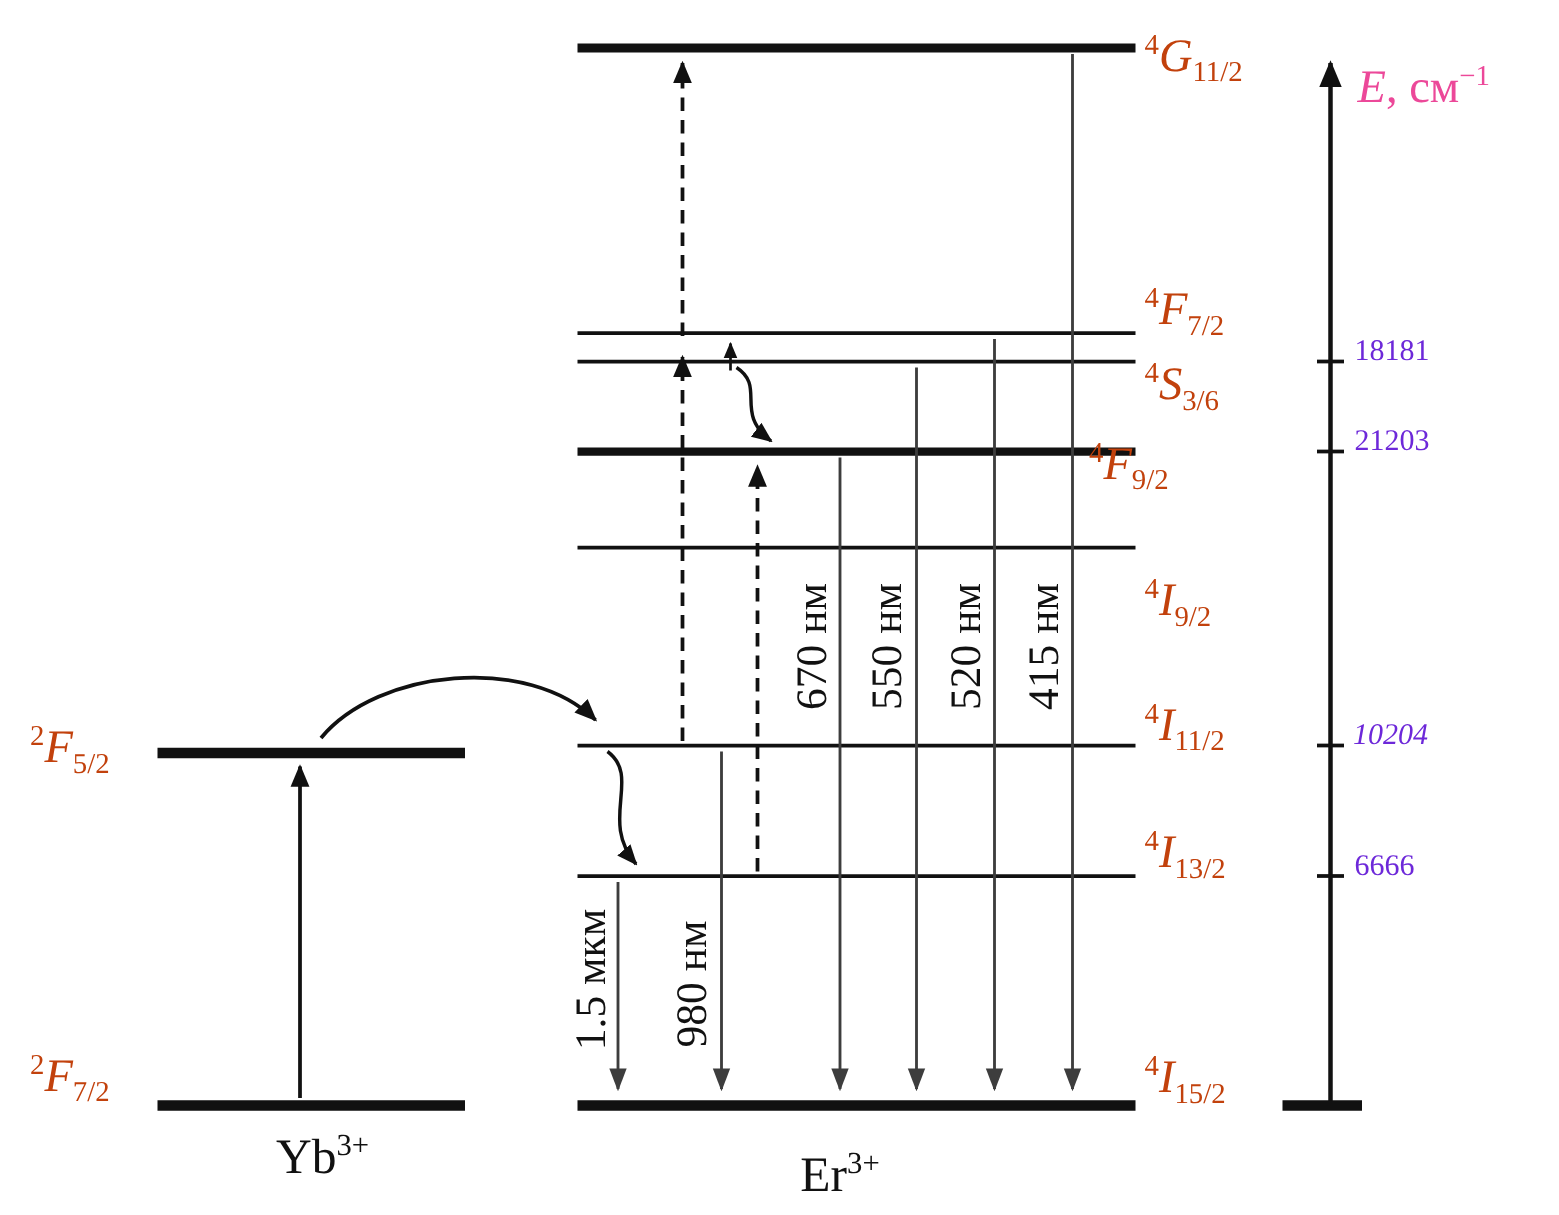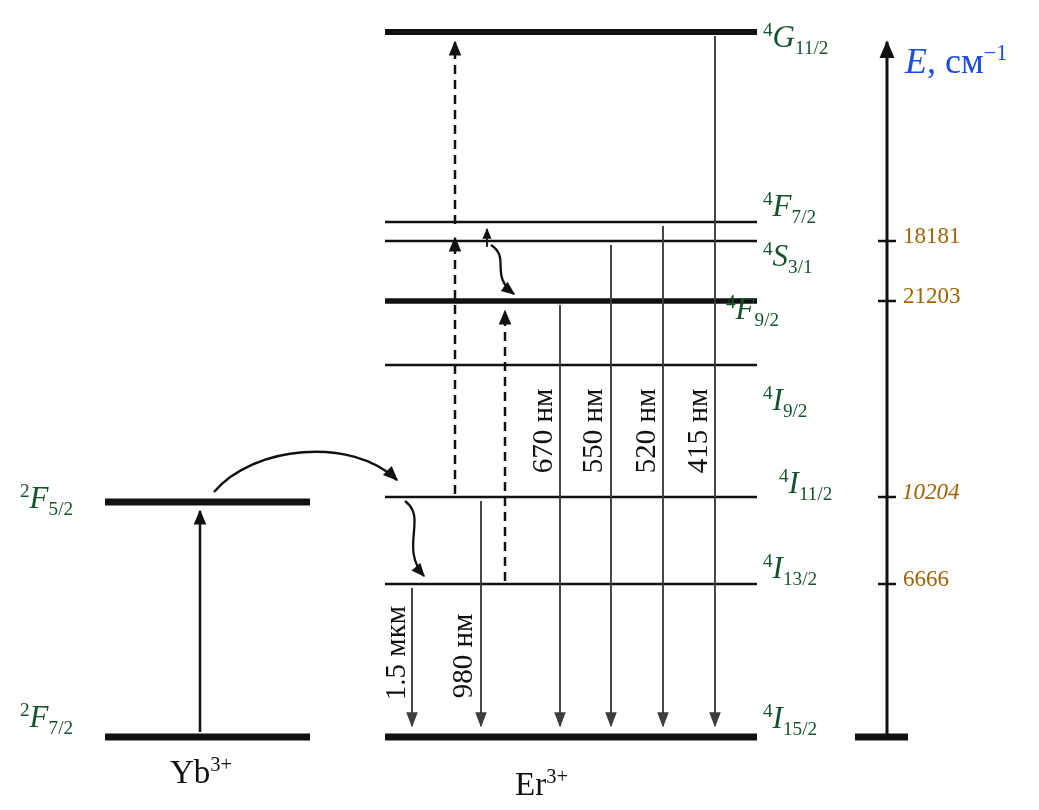--- a/index.html
+++ b/index.html
@@ -11,43 +11,44 @@
     font-family: "Liberation Serif", serif;
     color: #111;
     overflow: hidden;
   }
   #stage svg { position: absolute; left: 0; top: 0; }
   .term {
     position: absolute;
     font-size: 31px;
     white-space: nowrap;
     line-height: 1.1;
-    color: #14532d;
+    color: #c2410c;
   }
   .term sup, .term sub, .ion sup, .axis-label sup {
     font-size: 0.62em;
     line-height: 0;
   }
   .term .sym, .axis-label .sym { font-style: italic; }
   .num {
     position: absolute;
-    font-size: 23px;
+    font-size: 20px;
     white-space: nowrap;
-    color: #a16207;
+    color: #6d28d9;
   }
   .axis-label {
     position: absolute;
-    font-size: 36px;
+    font-size: 31px;
     white-space: nowrap;
-    color: #1d4ed8;
+    color: #ec4899;
   }
   .ion {
     position: absolute;
     font-size: 33px;
     width: 90px;
+    text-align: center;
     white-space: nowrap;
     color: #111;
   }
   .wl {
     position: absolute;
     font-size: 29px;
     white-space: nowrap;
     color: #111;
     transform: translate(-50%, -50%) rotate(-90deg);
   }
@@ -105,24 +106,24 @@
     <line x1="611" y1="245" x2="611" y2="726" stroke="#3d3d3d" stroke-width="1.9" marker-end="url(#ahg)"></line>
     <line x1="663" y1="226" x2="663" y2="726" stroke="#3d3d3d" stroke-width="1.9" marker-end="url(#ahg)"></line>
     <line x1="715" y1="36" x2="715" y2="726" stroke="#3d3d3d" stroke-width="1.9" marker-end="url(#ahg)"></line>
   </svg>
 
   <div class="term" style="left:20px; top:465px;margin-top:16px;"><sup>2</sup><span class="sym">F</span><sub>5/2</sub></div>
   <div class="term" style="left:20px; top:700px;"><sup>2</sup><span class="sym">F</span><sub>7/2</sub></div>
 
   <div class="term" style="left:763px; top:20px;"><sup>4</sup><span class="sym">G</span><sub>11/2</sub></div>
   <div class="term" style="left:763px; top:189px;"><sup>4</sup><span class="sym">F</span><sub>7/2</sub></div>
-  <div class="term" style="left:763px; top:239px;"><sup>4</sup><span class="sym">S</span><sub>3/1</sub></div>
+  <div class="term" style="left:763px; top:239px;"><sup>4</sup><span class="sym">S</span><sub>3/6</sub></div>
   <div class="term" style="left:726px; top:292px;"><sup>4</sup><span class="sym">F</span><sub>9/2</sub></div>
   <div class="term" style="left:763px; top:350px;margin-top:33px;"><sup>4</sup><span class="sym">I</span><sub>9/2</sub></div>
-  <div class="term" style="left:763px; top:466px;margin-left:16px;"><sup>4</sup><span class="sym">I</span><sub>11/2</sub></div>
+  <div class="term" style="left:763px; top:466px;"><sup>4</sup><span class="sym">I</span><sub>11/2</sub></div>
   <div class="term" style="left:763px; top:551px;"><sup>4</sup><span class="sym">I</span><sub>13/2</sub></div>
   <div class="term" style="left:763px; top:701px;"><sup>4</sup><span class="sym">I</span><sub>15/2</sub></div>
 
   <div class="axis-label" style="left:905px; top:40px;"><span class="sym">E</span><span>, см</span><sup>−1</sup></div>
   <div class="num" style="left:903px; top:223px;">18181</div>
   <div class="num" style="left:903px; top:283px;">21203</div>
   <div class="num" style="left:902px; top:479px;font-style:italic;">10204</div>
   <div class="num" style="left:903px; top:566px;">6666</div>
 
   <div class="wl" style="left:395px; top:653px;">1.5 мкм</div>

